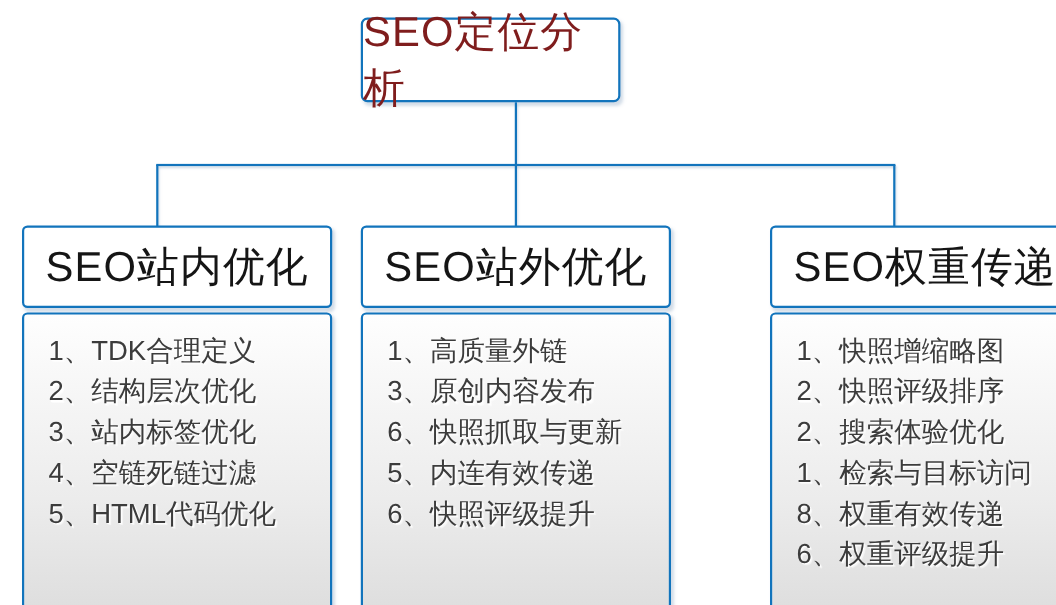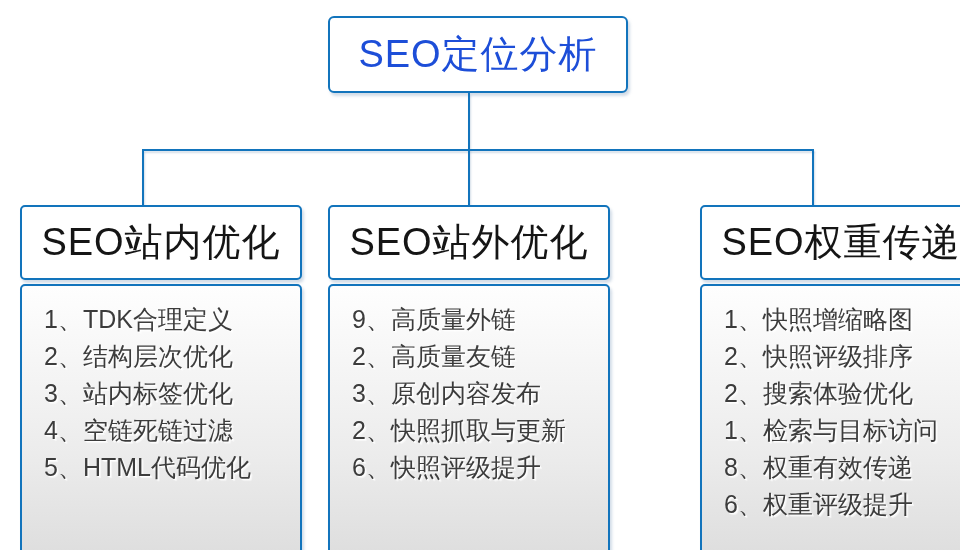--- a/index.html
+++ b/index.html
@@ -17,28 +17,28 @@
   }
   .box {
     box-sizing: border-box;
     border: 2px solid #1274bc;
     background: #ffffff;
   }
   .top-box {
     position: absolute;
     left: 328px;
     top: 16px;
-    width: 300px;
+    width: 236px;
     height: 77px;
     border-radius: 6px;
     display: flex;
     align-items: center;
     justify-content: center;
     font-size: 38px;
-    color: #1d4ed8;
+    color: #7f1d1d;
     letter-spacing: 1px;
     box-shadow: 2px 3px 3px rgba(125, 155, 185, 0.35);
   }
   .line {
     position: absolute;
     background: #1274bc;
     box-shadow: 1px 2px 2px rgba(125, 155, 185, 0.35);
   }
   .v-top    { left: 468px; top: 93px;  width: 2px;   height: 57px; }
   .h-main   { left: 142px; top: 149px; width: 672px; height: 2px;  }
@@ -107,24 +107,24 @@
       <div class="list-item">4、空链死链过滤</div>
       <div class="list-item">5、HTML代码优化</div>
     </div>
   </div>
 
   <div class="column col-2">
     <div class="box col-header">
       <span>SEO站外优化</span>
     </div>
     <div class="box col-list">
-      <div class="list-item">9、高质量外链</div>
-      <div class="list-item">2、高质量友链</div>
+      <div class="list-item">1、高质量外链</div>
       <div class="list-item">3、原创内容发布</div>
-      <div class="list-item">2、快照抓取与更新</div>
+      <div class="list-item">6、快照抓取与更新</div>
+      <div class="list-item">5、内连有效传递</div>
       <div class="list-item">6、快照评级提升</div>
     </div>
   </div>
 
   <div class="column col-3">
     <div class="box col-header">
       <span>SEO权重传递</span>
     </div>
     <div class="box col-list">
       <div class="list-item">1、快照增缩略图</div>

